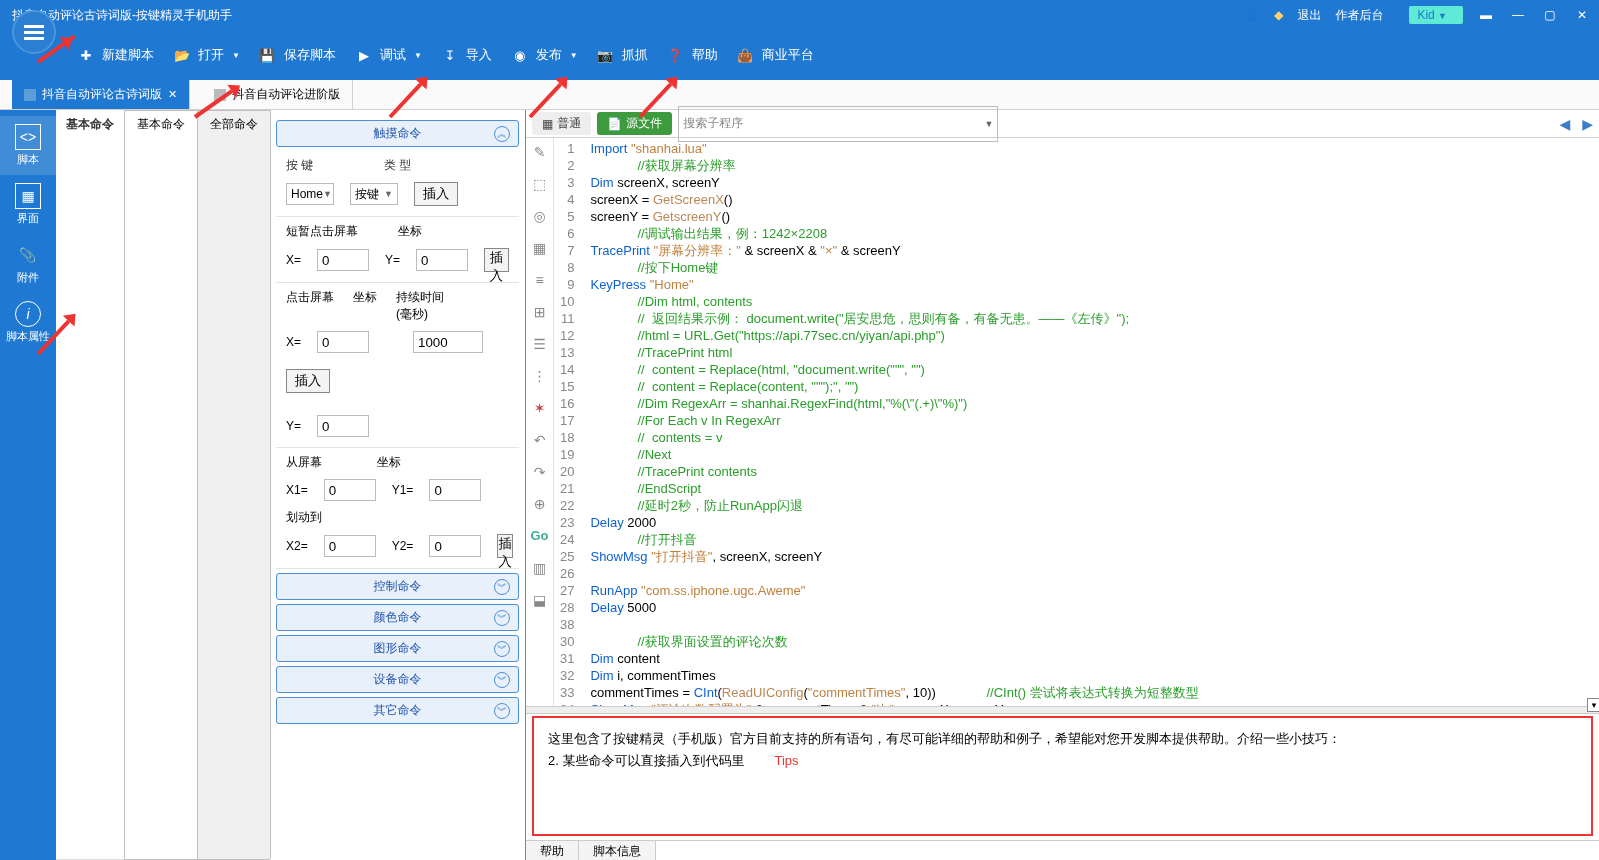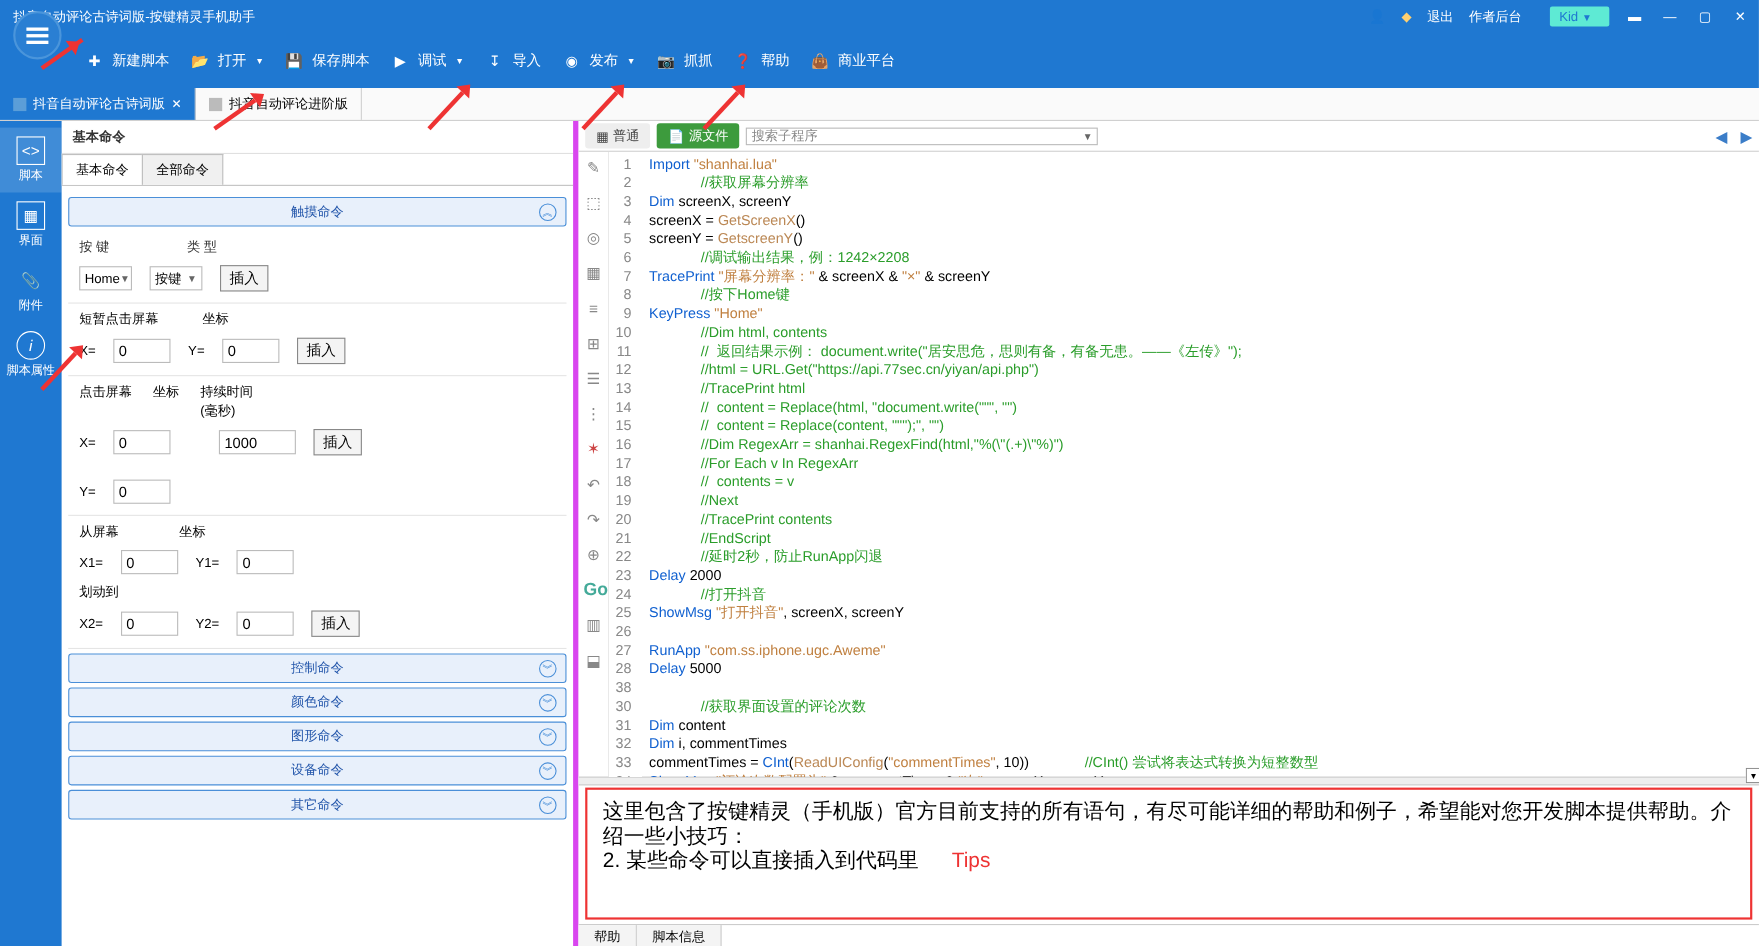--- a/index.html
+++ b/index.html
@@ -14,33 +14,33 @@
 
 .toolbar { height: 50px; background: #1f78d1; color: #fff; display: flex; align-items: center; padding: 0 8px; gap: 18px; font-size: 13px; position: relative; }
 .hamburger { width: 44px; height: 44px; border-radius: 50%; background: #2a7fd3; border: 2px solid #4a95db; display: flex; align-items: center; justify-content: center; flex-direction: column; gap: 3px; position: absolute; left: 12px; top: -20px; z-index: 10; }
 .hamburger span { width: 20px; height: 3px; background: #fff; }
 .tb-item { display: flex; align-items: center; gap: 6px; cursor: pointer; }
 .tb-icon { width: 20px; height: 20px; display: inline-flex; align-items: center; justify-content: center; }
 .tb-caret { font-size: 8px; margin-left: 2px; }
 .tb-spacer { width: 50px; }
 
 .tabs-row { height: 30px; background: #fafafa; border-bottom: 1px solid #d0d0d0; display: flex; align-items: stretch; font-size: 12px; }
-.tab { padding: 0 12px; display: flex; align-items: center; gap: 6px; border-right: 1px solid #d0d0d0; cursor: pointer; }
+.tab { padding: 0 12px; display: flex; align-items: center; gap: 6px; border-right: 1px solid #d0d0d0; cursor: pointer; margin-left: 12px; }
 .tab.active { background: #1f78d1; color: #fff; }
 .tab-close { font-size: 11px; }
 .tab-icon { width: 12px; height: 12px; background: #5b9ed8; display: inline-block; }
 
 .main { display: flex; height: calc(860px - 30px - 50px - 30px); }
 
 .left-nav { width: 56px; background: #1f78d1; color: #fff; display: flex; flex-direction: column; align-items: center; padding-top: 6px; font-size: 11px; }
 .left-nav .nav-item { display: flex; flex-direction: column; align-items: center; gap: 2px; padding: 8px 0; width: 100%; cursor: pointer; }
 .left-nav .nav-item.active { background: rgba(255,255,255,0.15); }
 .left-nav .nav-icon { width: 26px; height: 26px; border: 1px solid #fff; display: inline-flex; align-items: center; justify-content: center; font-size: 14px; }
 
-.panel { width: 470px; border-right: 5px solid #d946ef; display: flex; flex-direction: column; overflow: hidden; }
+.panel { width: 470px; border-right: 1px solid #d946ef; display: flex; flex-direction: row; overflow: hidden; }
 .panel-title { padding: 6px 10px; font-size: 12px; color: #333; border-bottom: 1px solid #e0e0e0; font-weight: bold; }
 .sub-tabs { display: flex; font-size: 12px; border-bottom: 1px solid #c0c0c0; }
 .sub-tab { padding: 5px 12px; border: 1px solid #c0c0c0; border-bottom: none; margin-right: -1px; background: #f0f0f0; cursor: pointer; }
 .sub-tab.active { background: #fff; }
 
 .panel-body { flex: 1; overflow-y: auto; padding: 6px; font-size: 12px; position: relative; }
 
 .coll-header { border: 1px solid #4a8fd8; background: #e8f0fb; color: #2255aa; padding: 4px 10px; border-radius: 3px; margin: 4px 0; display: flex; align-items: center; justify-content: center; position: relative; cursor: pointer; }
 .coll-header .chev { position: absolute; right: 8px; width: 16px; height: 16px; border: 1px solid #4a8fd8; border-radius: 50%; display: flex; align-items: center; justify-content: center; font-size: 10px; color: #4a8fd8; }
 
@@ -56,44 +56,44 @@
 
 .arrow { position: absolute; width: 55px; height: 24px; z-index: 50; transform-origin: left center; }
 .arrow::before { content: ''; position: absolute; left: 0; top: 10px; width: 45px; height: 4px; background: #e33; }
 .arrow::after { content: ''; position: absolute; right: 0; top: 4px; border-left: 10px solid #e33; border-top: 8px solid transparent; border-bottom: 8px solid transparent; }
 
 .editor-area { flex: 1; display: flex; flex-direction: column; background: #fff; }
 .editor-top { height: 28px; border-bottom: 1px solid #d0d0d0; display: flex; align-items: center; gap: 6px; padding: 0 6px; font-size: 12px; }
 .mode-pill { padding: 3px 10px; border-radius: 3px; display: flex; align-items: center; gap: 4px; cursor: pointer; }
 .mode-pill.pl { background: #eee; color: #444; }
 .mode-pill.sc { background: #3d9b3d; color: #fff; }
-.search-box { flex: 0 0 320px; height: 16px; border: 1px solid #bbb; padding: 0 4px; display: flex; align-items: center; justify-content: space-between; }
+.search-box { flex: 0 0 320px; height: 36px; border: 1px solid #bbb; padding: 0 4px; display: flex; align-items: center; justify-content: space-between; }
 .editor-nav { margin-left: auto; display: flex; gap: 12px; color: #3b7dc8; font-size: 14px; }
 
 .editor-body { flex: 1; display: flex; overflow: hidden; }
 .gutter-tools { width: 28px; border-right: 1px solid #e0e0e0; display: flex; flex-direction: column; align-items: center; gap: 14px; padding-top: 6px; }
 .gt { width: 18px; height: 18px; color: #888; font-size: 14px; text-align: center; cursor: pointer; }
-.gt.go { color: #4a9; font-weight: bold; font-size: 16px; }
+.gt.go { color: #4a9; font-weight: bold; font-size: 13px; }
 .gt.red { color: #c44; }
 
 .code-scroll { flex: 1; overflow: auto; position: relative; }
 .code { font-family: Consolas, monospace; font-size: 13px; line-height: 17px; display: flex; }
 .lnums { text-align: right; color: #888; padding: 2px 10px 2px 6px; user-select: none; background: #fff; }
 .lnums div { height: 17px; }
 .src { padding: 2px 6px; white-space: pre; }
 .src div { height: 17px; }
 .kw { color: #1060d0; }
 .str { color: #c08040; }
 .cm { color: #2a9d2a; margin-left: 47px; }
 .fn { color: #b85; }
 .fn2 { color: #1060d0; }
 
 .splitter { height: 8px; background: #eee; border-top: 1px solid #ccc; border-bottom: 1px solid #ccc; cursor: ns-resize; }
 
-.help-box { border: 2px solid #e33; margin: 2px 6px 4px; padding: 10px 14px; font-size: 19px; line-height: 22px; position: relative; min-height: 120px; }
+.help-box { border: 2px solid #e33; margin: 2px 6px 4px; padding: 10px 14px; font-size: 13px; line-height: 22px; position: relative; min-height: 120px; }
 .help-box .tips { color: #e33; margin-left: 30px; }
 .help-toggle { position: absolute; right: -2px; top: -16px; width: 14px; height: 14px; border: 1px solid #888; font-size: 9px; text-align: center; line-height: 12px; background: #fff; cursor: pointer; }
 
 .bottom-tabs { height: 20px; border-top: 1px solid #ccc; display: flex; font-size: 12px; }
 .bottom-tab { padding: 2px 14px; border-right: 1px solid #ccc; cursor: pointer; background: #f4f4f4; }
 </style>
 </head>
 <body>
 
 <div class="titlebar">

